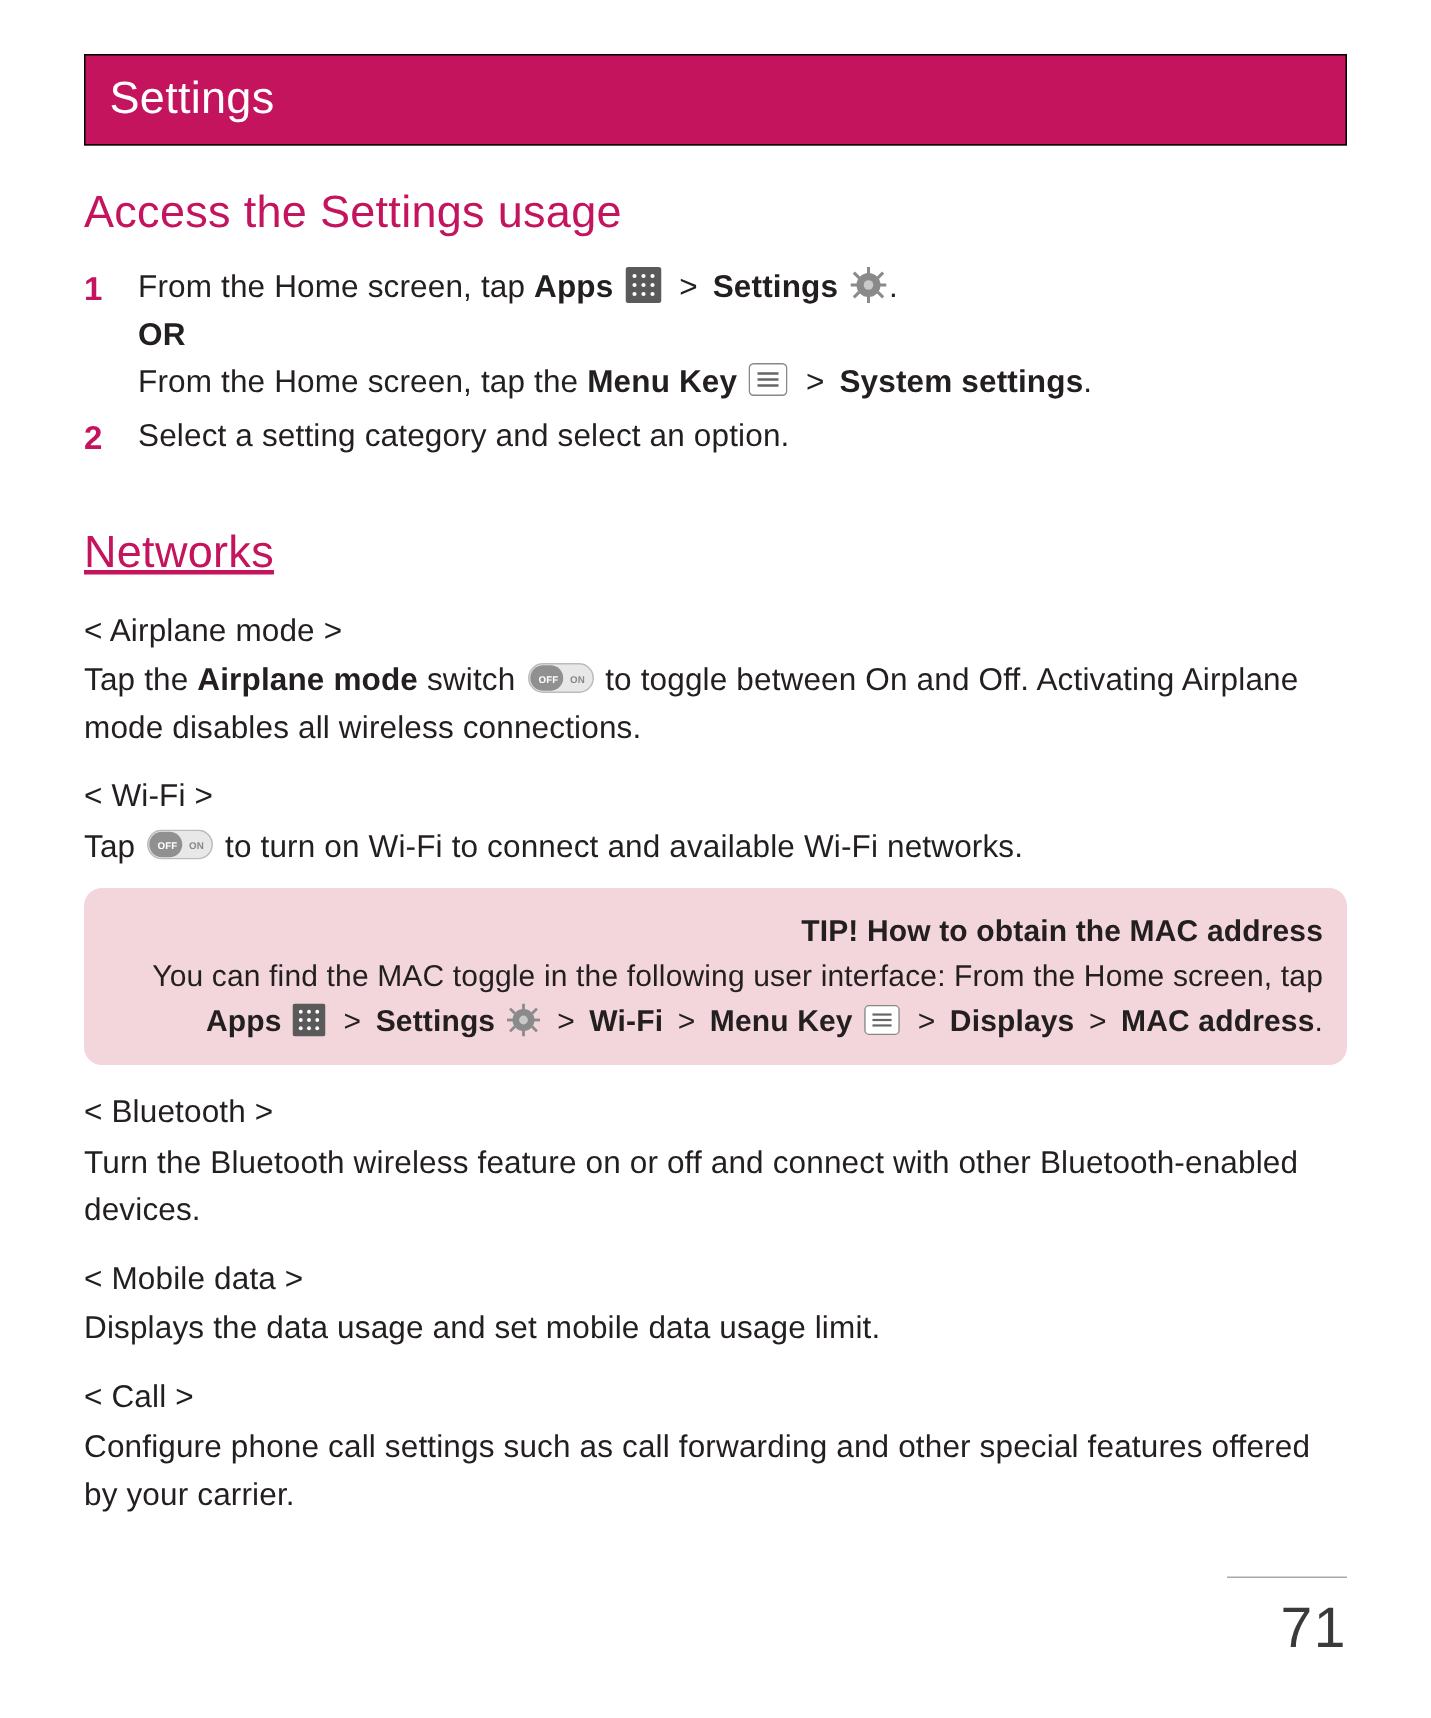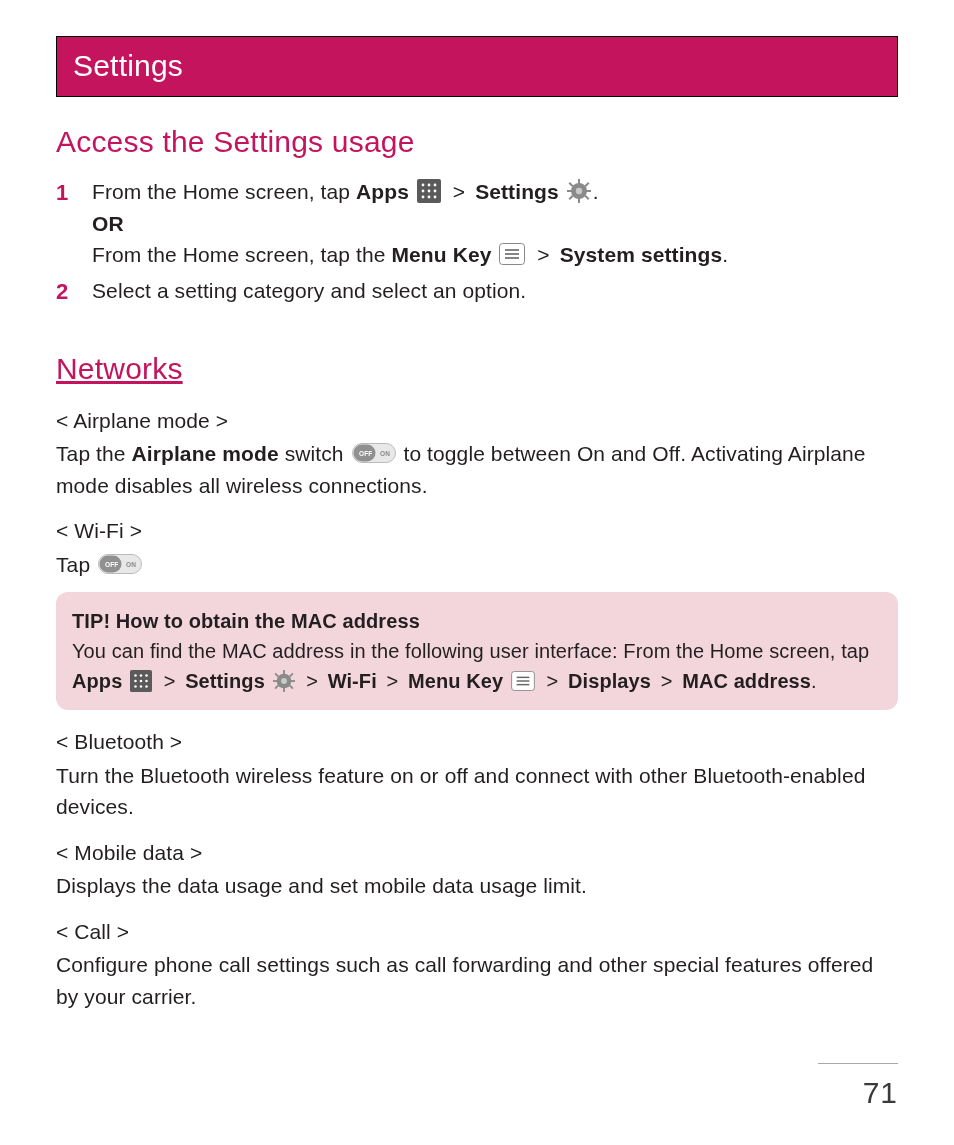--- a/index.html
+++ b/index.html
@@ -66,36 +66,37 @@
     margin-top: 14px;
     margin-bottom: 2px;
   }
   .tip-box {
     background: #f3d6db;
     border-radius: 12px;
     padding: 14px 16px 14px 16px;
     margin: 12px 0 16px 0;
     font-size: 20px;
     line-height: 1.5;
+    text-align: right;
   }
   .tip-box .tip-title { font-weight: 700; }
   .page-footer {
     position: absolute;
     bottom: 30px;
     right: 56px;
     text-align: right;
   }
   .page-footer .rule {
     border-top: 1px solid #a8a8a8;
     width: 80px;
     margin-left: auto;
     margin-bottom: 6px;
   }
   .page-footer .num {
-    font-size: 30px;
+    font-size: 38px;
     font-weight: 300;
     color: #3a3a3a;
     letter-spacing: 1px;
   }
   .sep { margin: 0 4px; }
   svg { display: block; }
 </style>
 </head>
 <body>
 
@@ -178,27 +179,27 @@
 
 <div class="subhead">&lt; Wi-Fi &gt;</div>
 <div>
   <span>Tap </span><span class="icon-box">
     <svg width="44" height="20" viewBox="0 0 44 20">
       <rect x="0.5" y="0.5" width="43" height="19" rx="9.5" fill="#e8e8e8" stroke="#bbb"></rect>
       <rect x="1.5" y="1.5" width="22" height="17" rx="8.5" fill="#909090"></rect>
       <text x="7" y="13" font-size="6.5" fill="#fff" font-family="Arial" font-weight="bold">OFF</text>
       <text x="28" y="13" font-size="6.5" fill="#888" font-family="Arial" font-weight="bold">ON</text>
     </svg>
-  </span>
+  </span><span> to turn on Wi-Fi to connect and available Wi-Fi networks.</span>
 </div>
 
 <div class="tip-box">
   <div class="tip-title">TIP! How to obtain the MAC address</div>
   <div>
-    <span>You can find the MAC address in the following user interface: From the Home screen, tap </span><span class="bold">Apps</span>
+    <span>You can find the MAC toggle in the following user interface: From the Home screen, tap </span><span class="bold">Apps</span>
     <span class="icon-box">
       <svg width="22" height="22" viewBox="0 0 24 24">
         <rect x="0" y="0" width="24" height="24" rx="2" fill="#5a5a5a"></rect>
         <g fill="#fff">
             <circle cx="6" cy="6" r="1.4"></circle>
             <circle cx="12" cy="6" r="1.4"></circle>
             <circle cx="18" cy="6" r="1.4"></circle>
             <circle cx="6" cy="12" r="1.4"></circle>
             <circle cx="12" cy="12" r="1.4"></circle>
             <circle cx="18" cy="12" r="1.4"></circle>

